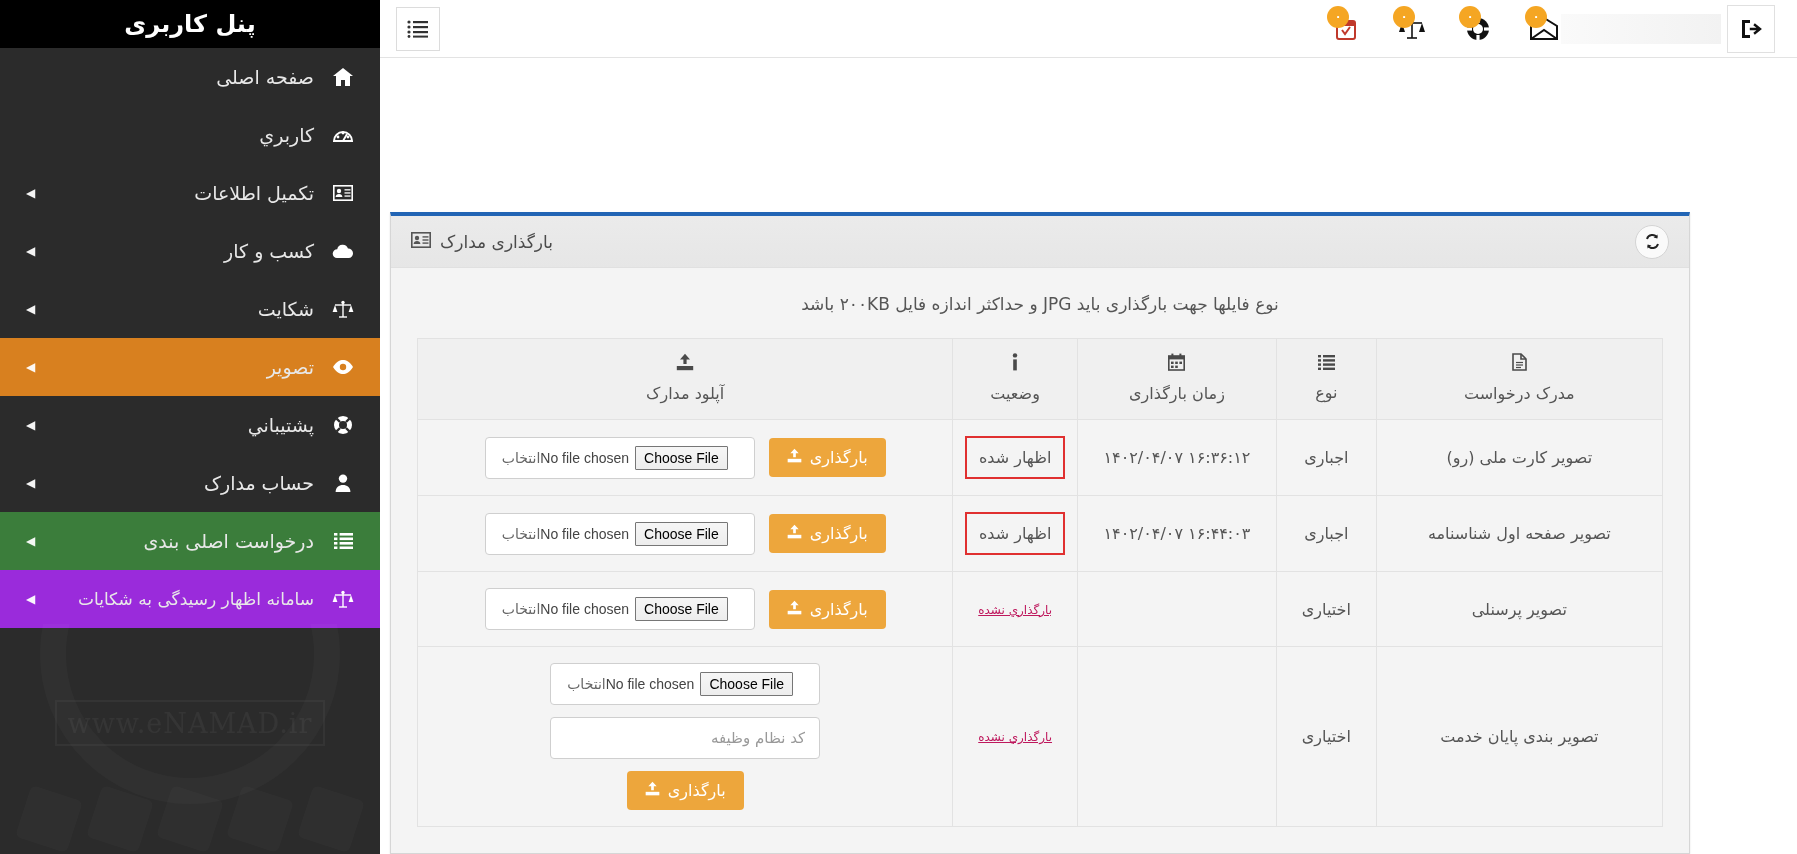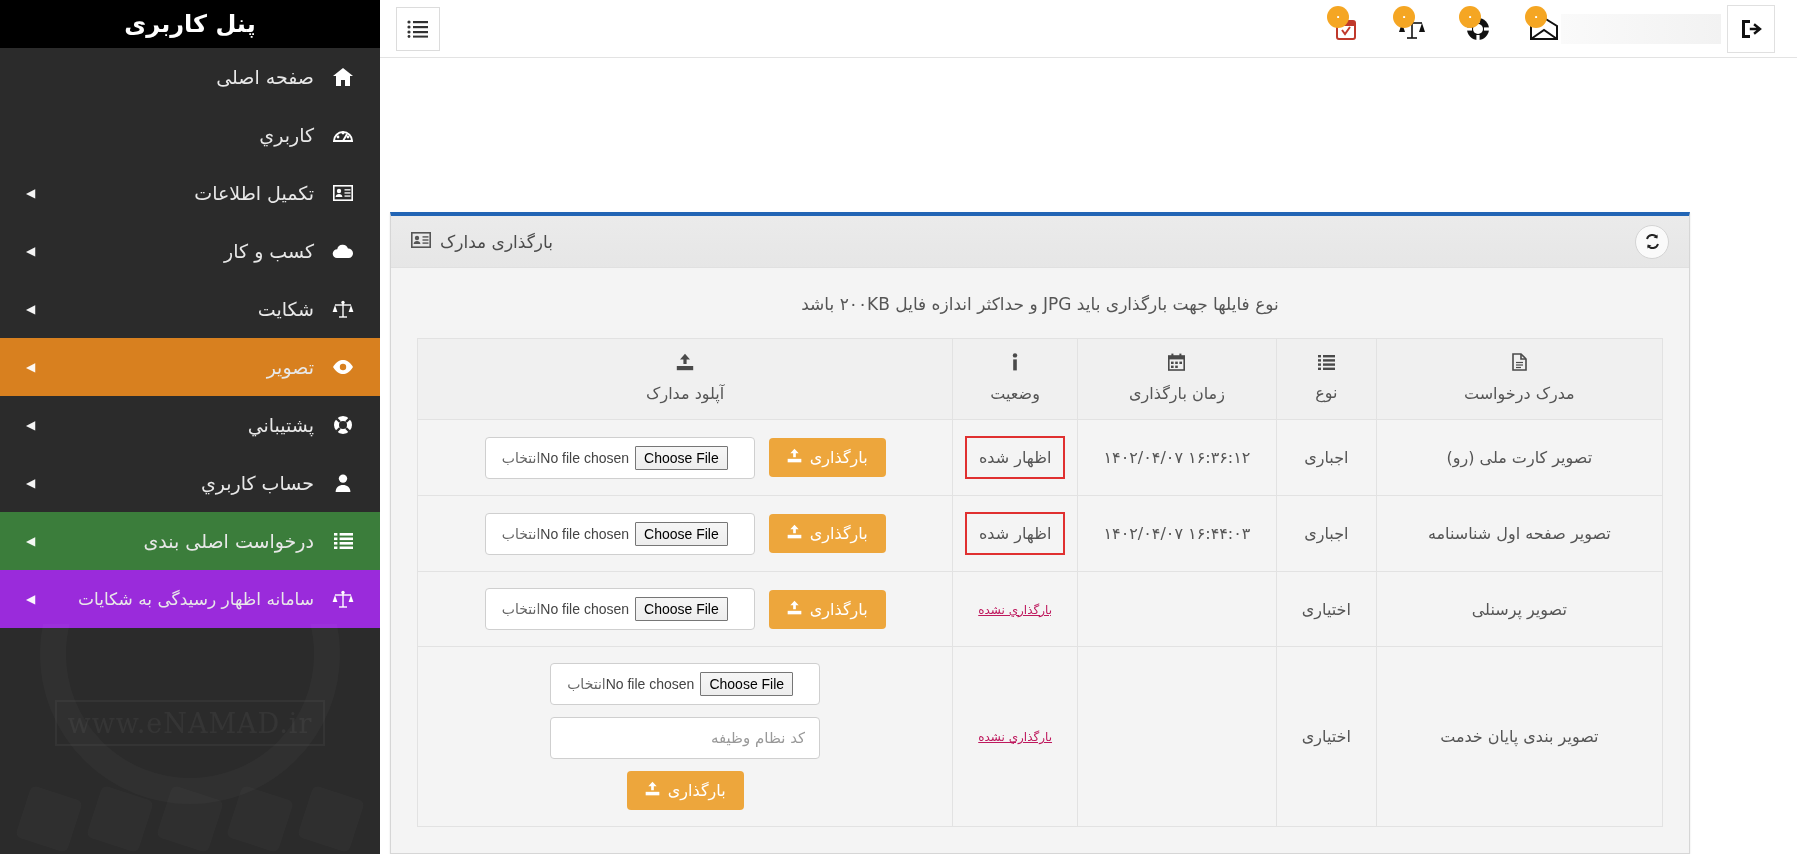--- a/index.html
+++ b/index.html
@@ -799,21 +799,21 @@
           <span class="mi-label">پشتیباني</span>
           <span class="mi-caret">◀</span>
         </li>
         <li class="menu-item ">
           <span class="mi-icon">
             <svg width="16" height="18" viewBox="0 0 16 18">
               <circle cx="8" cy="4.6" r="4.2" fill="#fff"></circle>
               <path d="M0.6 18 c0-4.6 3.4-7 7.4-7 s7.4 2.4 7.4 7 z" fill="#fff"></path>
             </svg>
           </span>
-          <span class="mi-label">حساب کاربري</span>
+          <span class="mi-label">حساب مدارک</span>
           <span class="mi-caret">◀</span>
         </li>
         <li class="menu-item active-green">
           <span class="mi-icon">
             <svg width="19" height="16" viewBox="0 0 19 16">
               <g fill="#fff">
                 <rect x="0" y="0" width="3.4" height="2.6"></rect>
                 <rect x="5.6" y="0" width="13.4" height="2.6"></rect>
                 <rect x="0" y="4.5" width="3.4" height="2.6"></rect>
                 <rect x="5.6" y="4.5" width="13.4" height="2.6"></rect>

